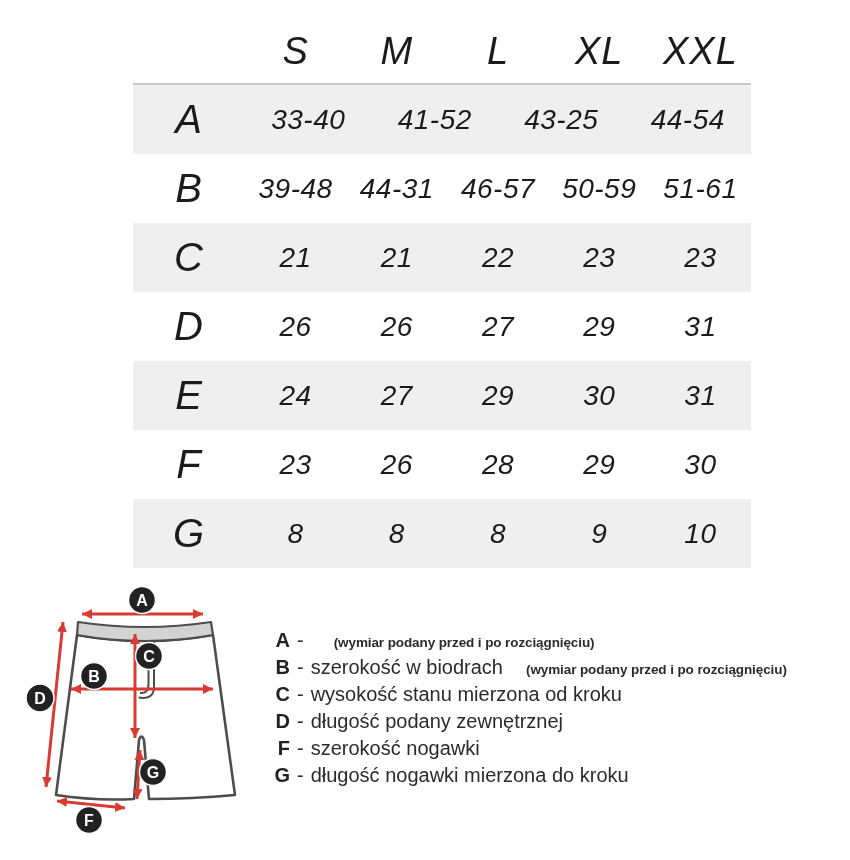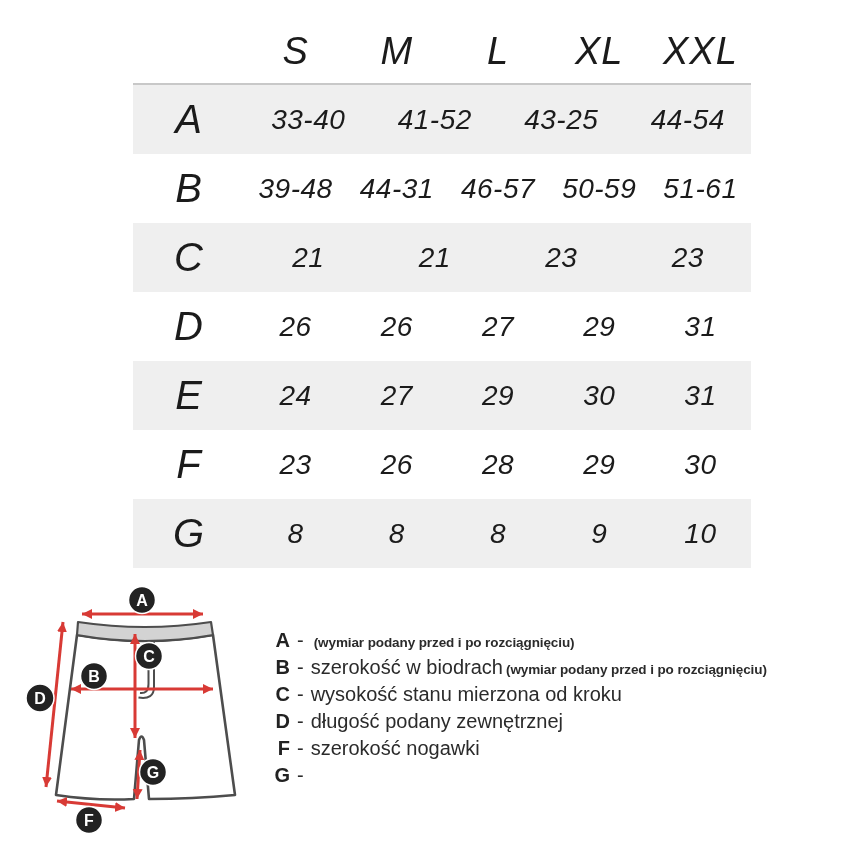--- a/index.html
+++ b/index.html
@@ -83,21 +83,21 @@
     width: 18px;
     text-align: right;
     font-weight: 700;
     color: #222222;
   }
   .ll-sep { margin: 0 7px; font-weight: 400; }
   .ll-text { font-weight: 400; }
   .ll-note {
     font-size: 13.5px;
     font-weight: 700;
-    margin-left: 3px;
+    margin-left: 23px;
     letter-spacing: -0.1px;
   }
 </style>
 </head>
 <body>
 
 <div class="canvas">
 
   <div class="size-table">
     <div class="thead">
@@ -124,20 +124,21 @@
         <div class="cell">44-31</div>
         <div class="cell">46-57</div>
         <div class="cell">50-59</div>
         <div class="cell">51-61</div>
       </div>
 
       <div class="trow shaded">
         <div class="cell-label">C</div>
         <div class="cell">21</div>
         <div class="cell">21</div>
+        <div class="cell">22</div>
         <div class="cell">23</div>
         <div class="cell">23</div>
       </div>
 
       <div class="trow">
         <div class="cell-label">D</div>
         <div class="cell">26</div>
         <div class="cell">26</div>
         <div class="cell">27</div>
         <div class="cell">29</div>
@@ -247,17 +248,18 @@
     </div>
     <div class="legend-line">
       <span class="ll-letter">F</span>
       <span class="ll-sep">-</span>
       <span class="ll-text">szerokość nogawki</span>
       <span class="ll-note"></span>
     </div>
     <div class="legend-line">
       <span class="ll-letter">G</span>
       <span class="ll-sep">-</span>
+      <span class="ll-text">długość nogawki mierzona do kroku</span>
       <span class="ll-note"></span>
     </div>
   </div>
 
 </div>
 
 </body></html>

